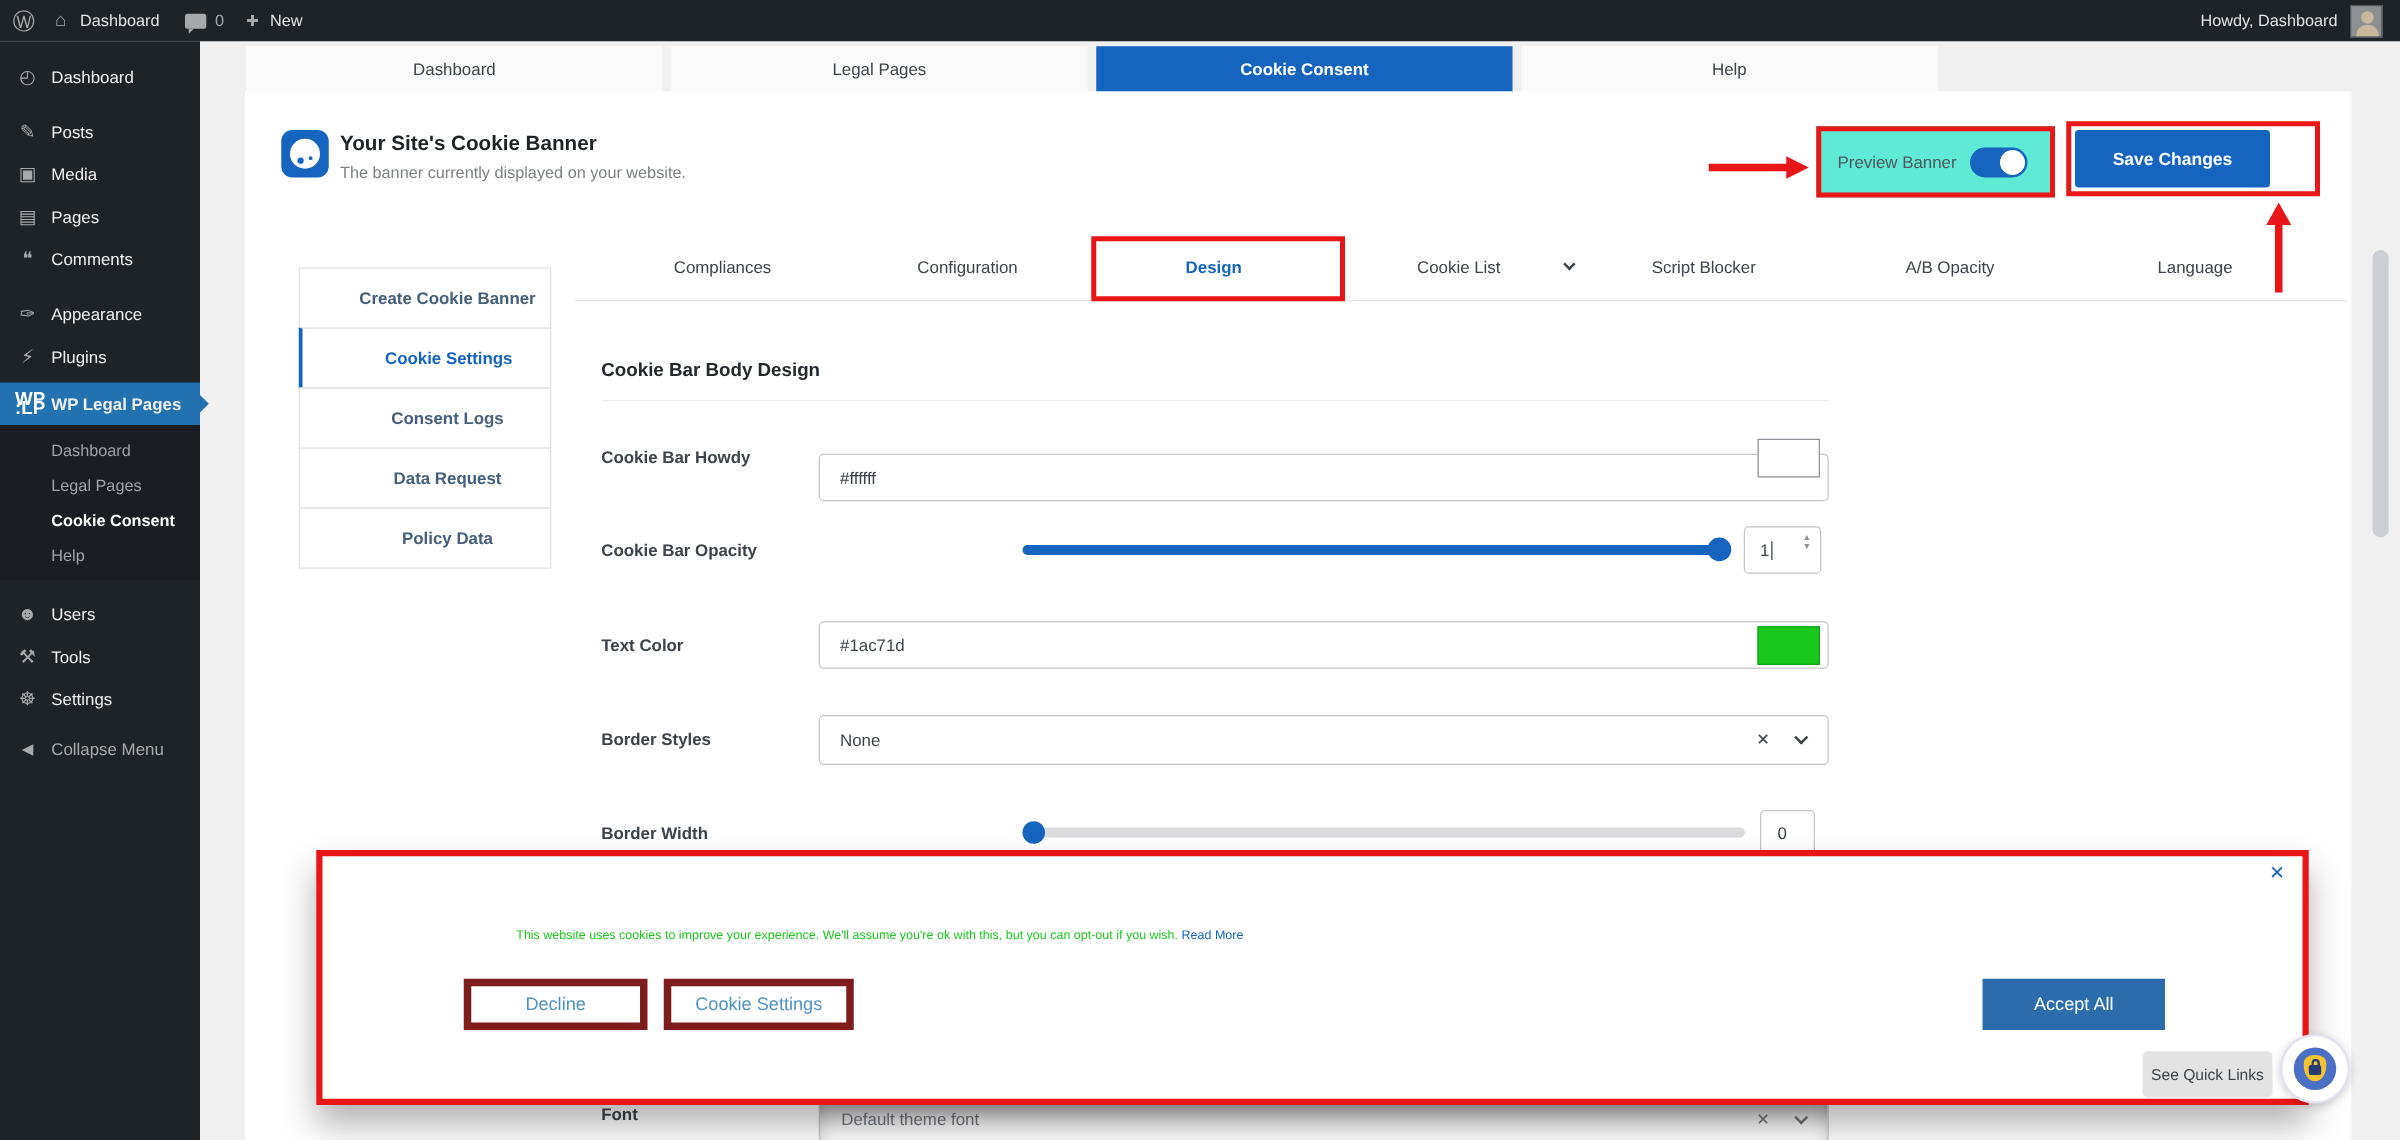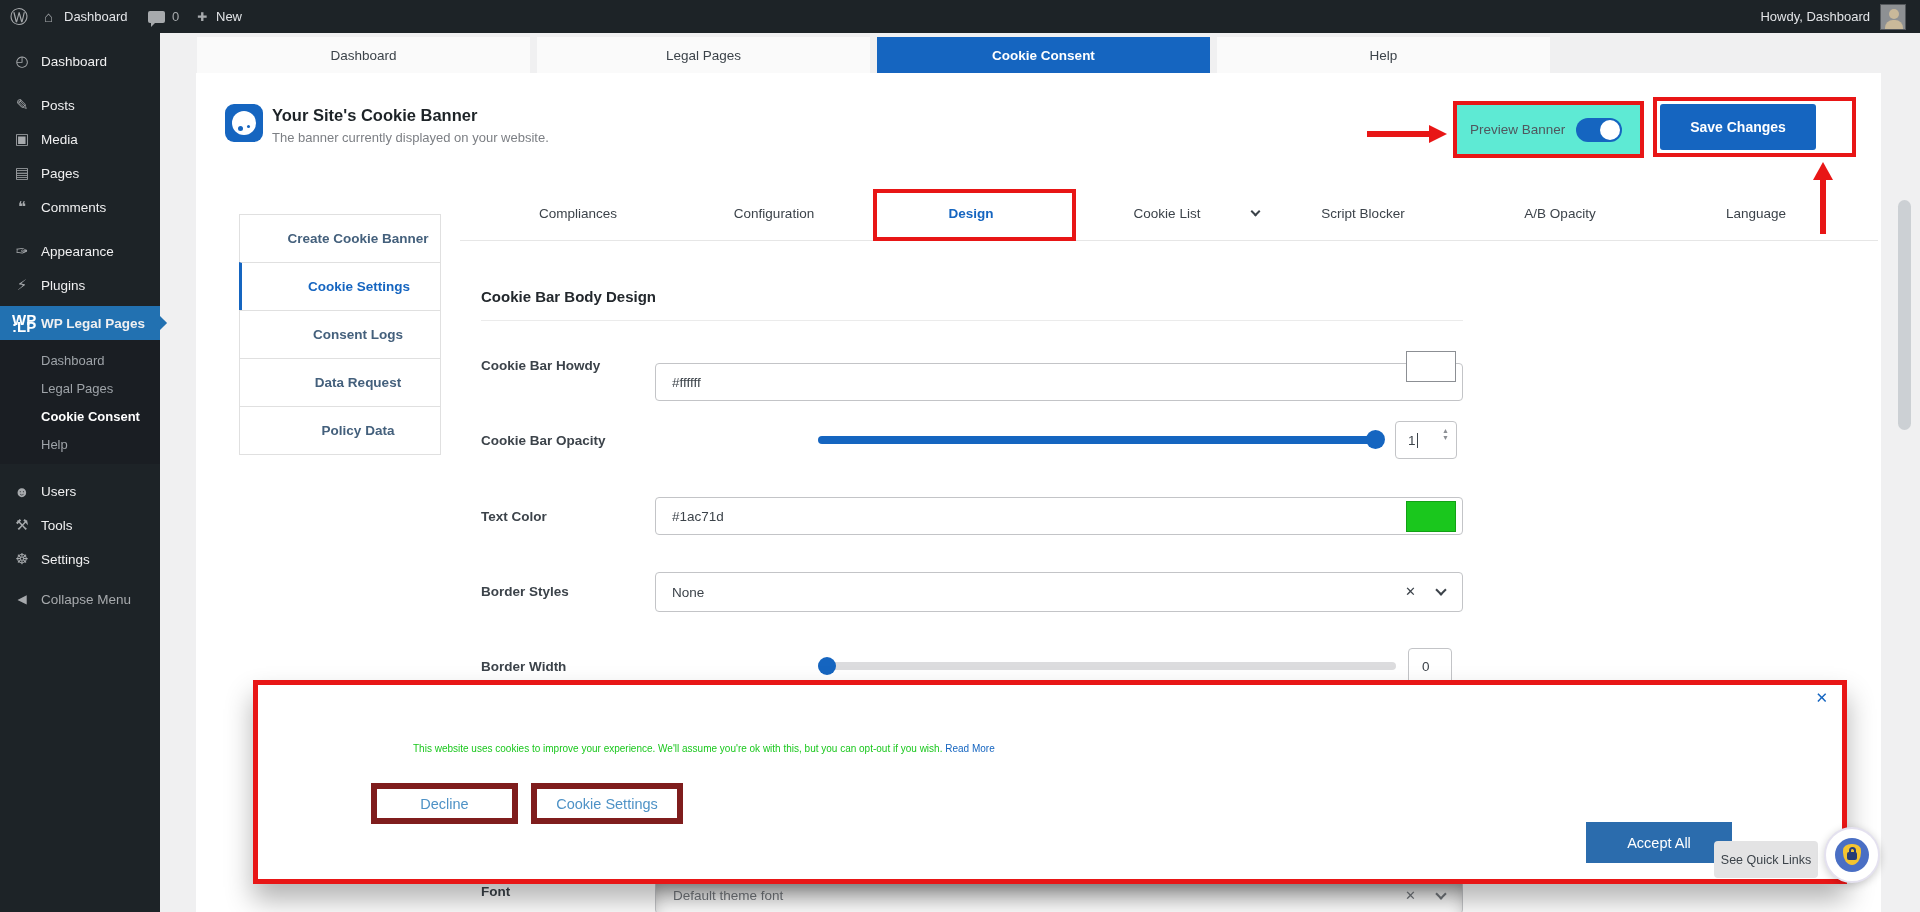--- a/index.html
+++ b/index.html
@@ -103,21 +103,21 @@
   .banner { position:absolute; left:253px; top:680px; width:1594px; height:204px; background:#fff; border:5px solid #e81616;
     z-index:20; box-shadow:0 16px 26px rgba(0,0,0,.30); }
   .bn-close { position:absolute; right:14px; top:4px; color:#1565c0; font-size:15px; font-weight:700; cursor:pointer; }
   .bn-msg { position:absolute; left:113px; top:58px; font-size:10px; color:#1ac71d;margin-left:42px; }
   .bn-readmore { color:#1565c0; cursor:pointer; }
   .bn-btn { position:absolute; top:98px; height:41px; background:#fff; border:6px solid #7f1d1d; color:#4e92c6;
     font-size:14.5px; font-family:inherit; cursor:pointer; }
   .bn-decline { left:113px; width:147px; }
   .bn-cset { left:273px; width:152px; }
   .bn-accept { position:absolute; left:1328px; top:98px; width:146px; height:41px; background:#2b6cad; border:none; color:#fff;
-    font-size:14.5px; font-family:inherit; cursor:pointer;margin-top:39px; }
+    font-size:14.5px; font-family:inherit; cursor:pointer; }
   .bn-powered { position:absolute; left:0; top:160px; width:100%; text-align:center; font-size:11px; }
   .bn-powered .pb { color:#1ac71d; font-weight:700; }
   .bn-powered a { color:#1565c0; text-decoration:underline; cursor:pointer; }
 
   
   .quick-links { position:absolute; left:1714px; top:841px; width:104px; height:37px; background:#e3e3e4; border-radius:4px;
     display:flex; align-items:center; justify-content:center; font-size:12.5px; color:#3c434a; z-index:30; cursor:pointer; }
   .badge { position:absolute; left:1824px; top:827px; width:56px; height:56px; border-radius:50%; background:#fff;
     border:2px solid #e4e1ef; box-shadow:0 2px 8px rgba(0,0,0,.2); z-index:31; }
   .badge-inner { position:absolute; left:9px; top:9px; width:34px; height:34px; border-radius:50%; background:#4a6fc4; }

